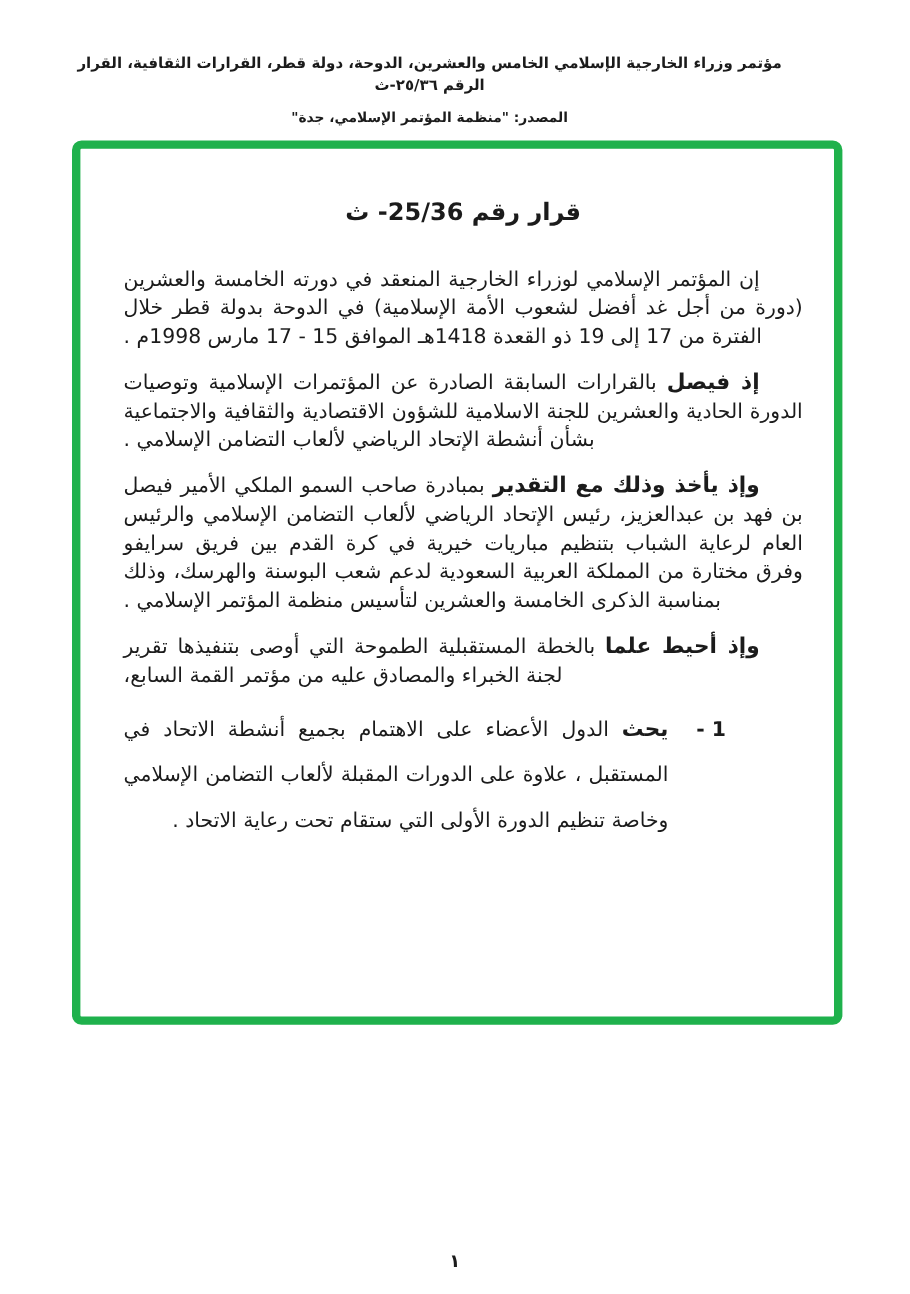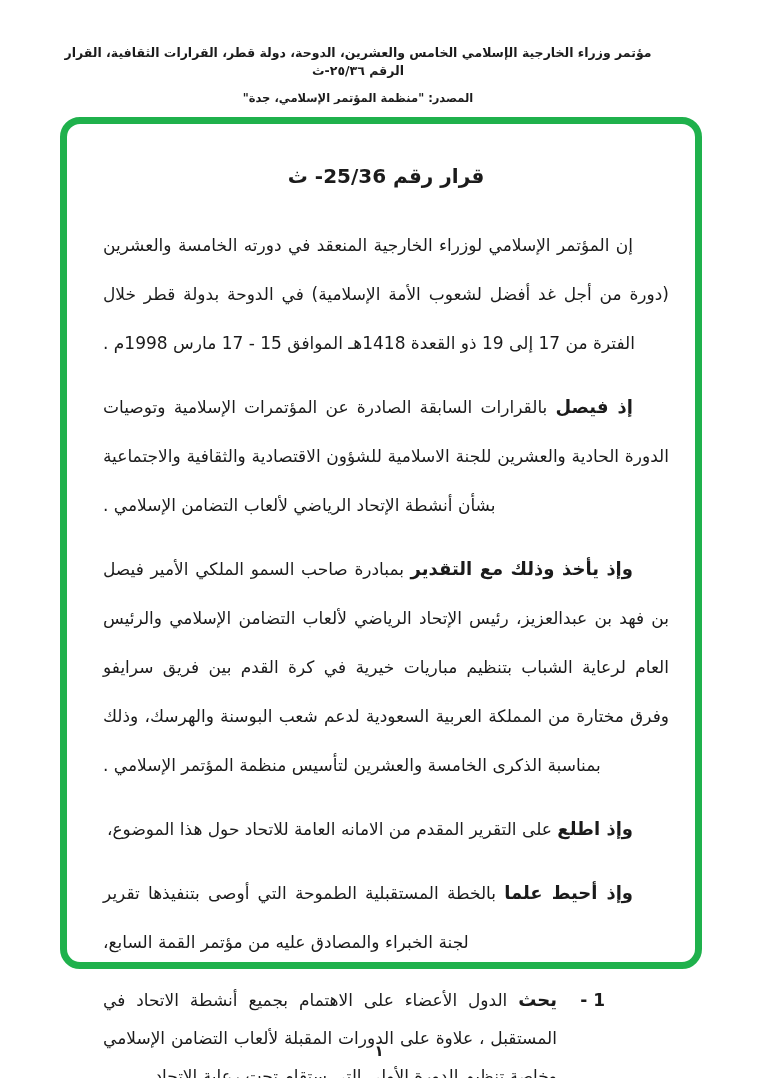--- a/index.html
+++ b/index.html
@@ -39,24 +39,24 @@
     margin-top: 10px;
     line-height: 16px;
   }
 
   
   .doc-frame {
     position: absolute;
     left: 60px;
     top: 117px;
     width: 642px;
-    height: 852px;
+    height: 737px;
     box-sizing: border-box;
     border: 7px solid #1fb14c;
-    border-radius: 20px;
+    border-radius: 8px;
     background: #ffffff;
   }
   .doc-content {
     position: absolute;
     top: 0;
     right: 0;
     left: 0;
     padding: 30px 26px 0 36px;
     direction: rtl;
   }
@@ -68,21 +68,21 @@
     font-size: 20px;
     line-height: 37px;
     margin: 4px 0 26px 0;
   }
   .title-block .t-line { display: block; }
 
   
   p.para {
     margin: 0 0 14px 0;
     font-size: 17px;
-    line-height: 49px;
+    line-height: 24px;
     text-align: justify;
     text-align-last: right;
     -moz-text-align-last: right;
     text-indent: 36px;
   }
   p.para.last-left {
     text-align-last: left;
     -moz-text-align-last: left;
   }
   .lead {
@@ -140,23 +140,20 @@
     </p>
 
     <p class="para last-left">
       <span class="lead">إذ فيصل</span><span> بالقرارات السابقة الصادرة عن المؤتمرات الإسلامية وتوصيات الدورة الحادية والعشرين للجنة الاسلامية للشؤون الاقتصادية والثقافية والاجتماعية بشأن أنشطة الإتحاد الرياضي لألعاب التضامن الإسلامي .</span>
     </p>
 
     <p class="para last-left">
       <span class="lead">وإذ يأخذ وذلك مع التقدير</span><span> بمبادرة صاحب السمو الملكي الأمير فيصل بن فهد بن عبدالعزيز، رئيس الإتحاد الرياضي لألعاب التضامن الإسلامي والرئيس العام لرعاية الشباب بتنظيم مباريات خيرية في كرة القدم بين فريق سرايفو وفرق مختارة من المملكة العربية السعودية لدعم شعب البوسنة والهرسك، وذلك بمناسبة الذكرى الخامسة والعشرين لتأسيس منظمة المؤتمر الإسلامي .</span>
     </p>
 
-    <p class="para">
-      <span class="lead">وإذ اطلع</span><span> على التقرير المقدم من الامانه العامة للاتحاد حول هذا الموضوع،</span>
-    </p>
 
     <p class="para last-left">
       <span class="lead">وإذ أحيط علما</span><span> بالخطة المستقبلية الطموحة التي أوصى بتنفيذها تقرير لجنة الخبراء والمصادق عليه من مؤتمر القمة السابع،</span>
     </p>
 
     <div class="list-item">
       <span class="item-number" dir="rtl">1 -</span>
       <span class="lead">يحث</span><span> الدول الأعضاء على الاهتمام بجميع أنشطة الاتحاد في المستقبل ، علاوة على الدورات المقبلة لألعاب التضامن الإسلامي وخاصة تنظيم الدورة الأولى التي ستقام تحت رعاية الاتحاد .</span>
     </div>
 

